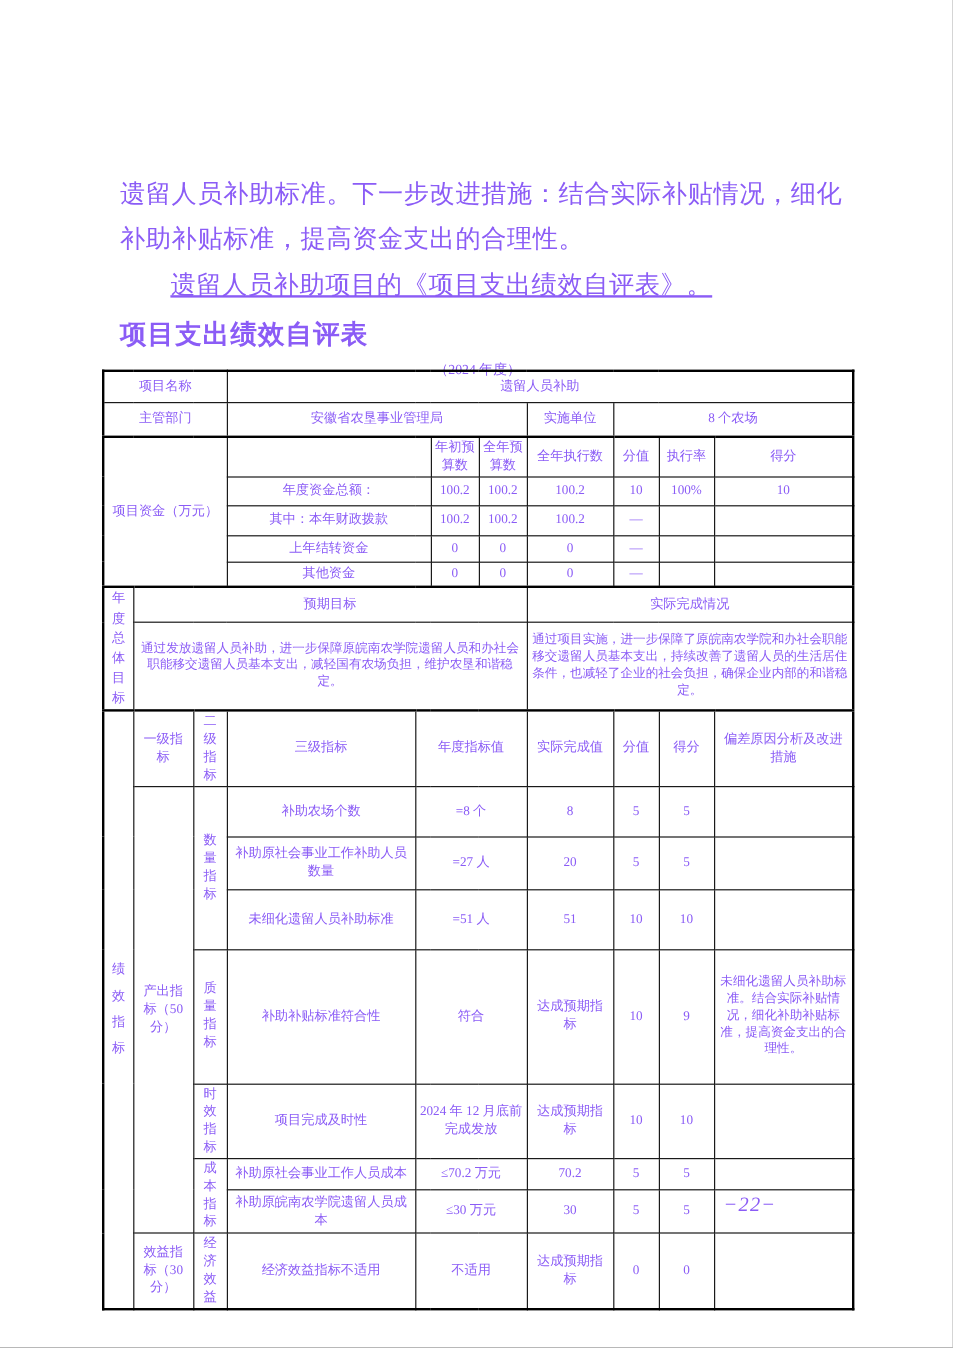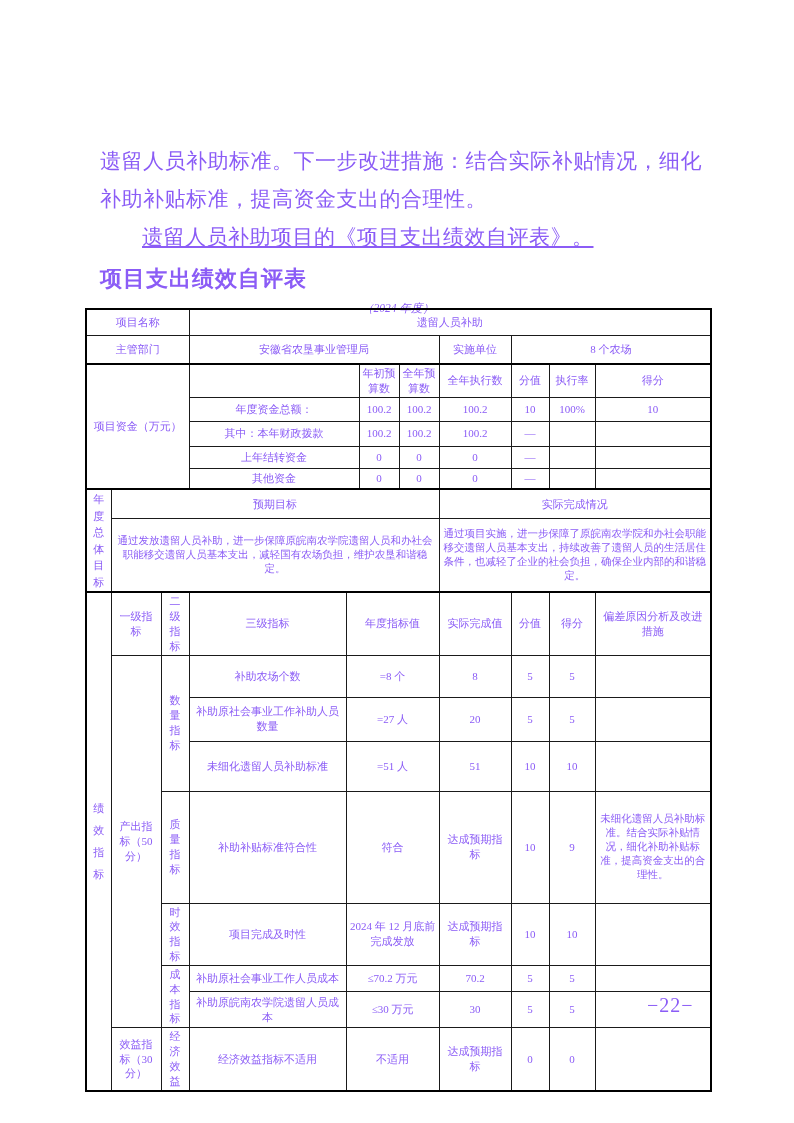--- a/index.html
+++ b/index.html
@@ -28,21 +28,20 @@
     text-align:left;
     font-family:"Liberation Sans", sans-serif;
     font-weight:bold;
     font-size:22px;
     letter-spacing:1px;
   }
   .form-subtitle{
     margin-top:7px;
     text-align:center;
     font-size:11.5px;
-    font-style:italic;
   }
   table.selfeval{
     position:absolute;top:308px;left:85px;
     width:625px;
     border-collapse:collapse;
     table-layout:fixed;
     font-size:11px;
     line-height:1.35;
   }
   table.selfeval td{
@@ -60,23 +59,24 @@
   .vtext{
     width:1.05em;
     margin:0 auto;
     word-break:break-all;
     line-height:1.5;
     text-align:center;
   }
   .vtext.spread{line-height:2.0;}
   .page-number{
     position:absolute;
-    top:994px;left:647px;
-    font-size:20px;
+    top:994px;left:603px;
+    font-size:17px;
     letter-spacing:1px;
+    font-style:italic;
   }
 </style>
 </head>
 <body>
 
 <div class="page">
 
   <div class="content">
     <div class="intro">
       <p>遗留人员补助标准。下一步改进措施：结合实际补贴情况，细化</p>

